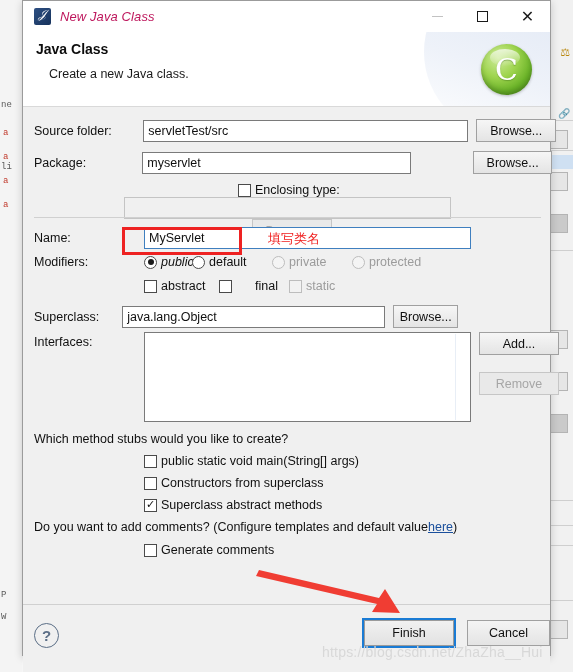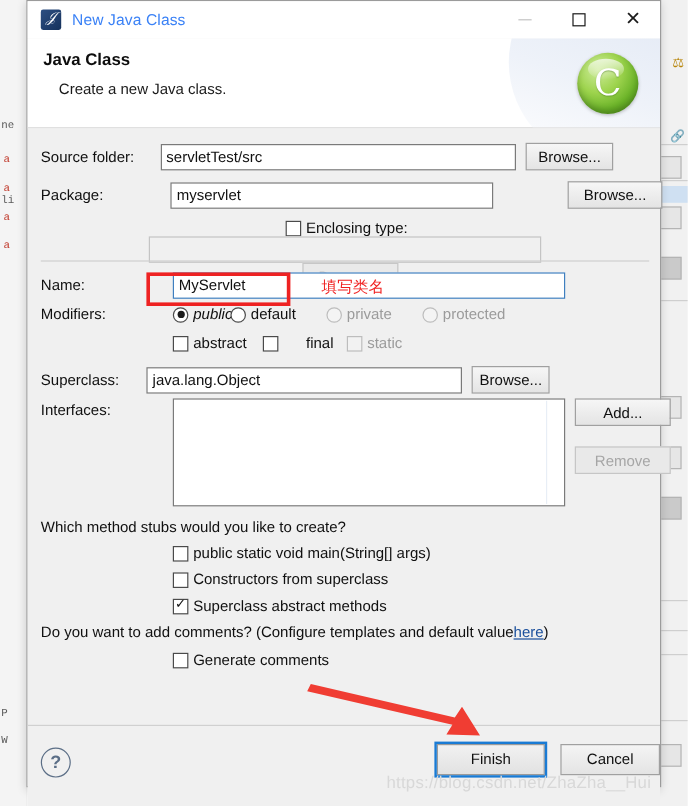--- a/index.html
+++ b/index.html
@@ -77,21 +77,21 @@
     background: linear-gradient(135deg,#2d4f82 0%, #16325c 100%);
     border-radius: 2px; position: relative; flex: none;
   }
   .title-icon::after {
     content: "\1D4A5";
     position: absolute; left: 0; top: -1px; width: 17px;
     text-align: center; color: #ffffff; font-size: 12px;
     font-family: "DejaVu Serif", serif; font-style: italic;
   }
   .title-text {
-    font-size: 13px; color: #3b82f6; letter-spacing: 0.1px;
+    font-size: 13px; color: #be185d; letter-spacing: 0.1px; font-style: italic;
   }
   .win-controls {
     position: absolute; right: 0; top: 0; height: 31px; display: flex;
   }
   .win-btn {
     width: 45px; height: 31px; display: flex;
     align-items: center; justify-content: center;
     font-size: 12px; color: #1a1a1a; background: transparent;
   }
   .win-btn.disabled { color: #c2c2c2; }
@@ -319,21 +319,21 @@
     <div class="header-swoosh"></div>
     <div class="header-title">Java Class</div>
     <div class="header-sub">Create a new Java class.</div>
     <div class="header-logo">
       <span class="logo-c">C</span>
     </div>
   </div>
 
   <div class="body-area">
 
-    <div class="row" style="left:0px; top:12px; width:488px;">
+    <div class="row" style="left:0px; top:12px; width:533px;">
       <div class="lbl" style="width:110px; margin-left:11px;">Source folder:</div>
       <div class="txt" style="width:327px;">servletTest/src</div>
       <div class="btn" style="margin-left:8px;">Browse...</div>
     </div>
 
     <div class="row" style="left:0px; top:44px; width:529px;">
       <div class="lbl" style="width:110px; margin-left:11px;">Package:</div>
       <div class="txt" style="width:273px;">myservlet</div>
       <div class="btn" style="margin-left:62px;">Browse...</div>
     </div>

